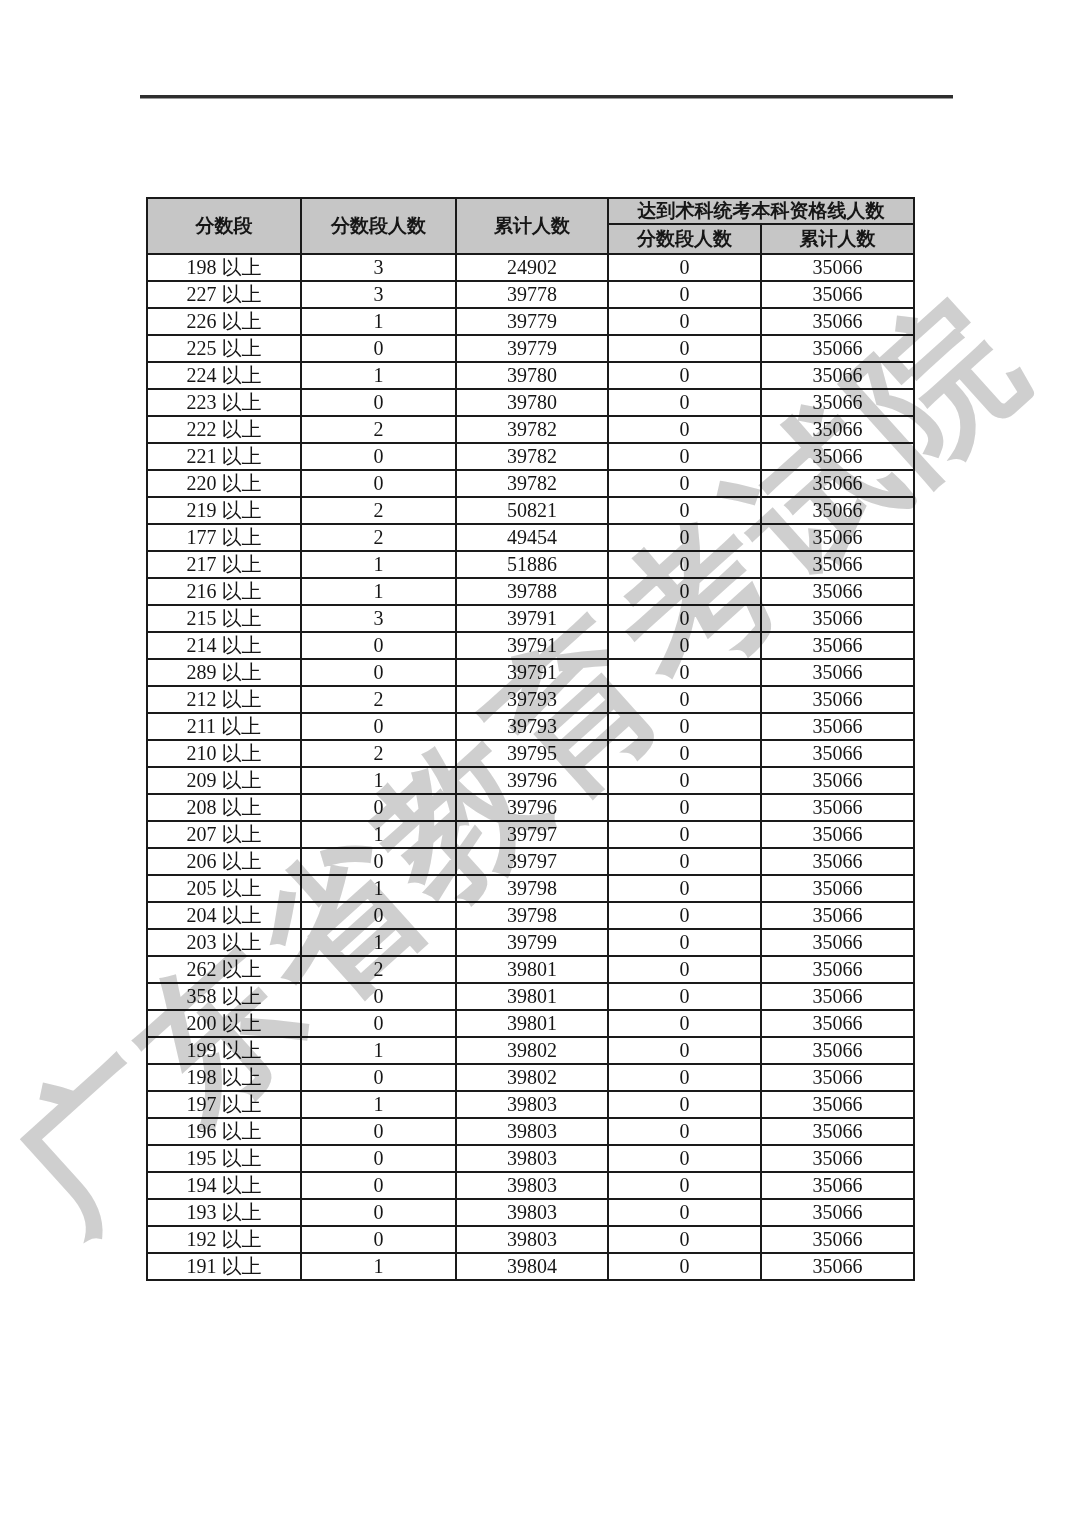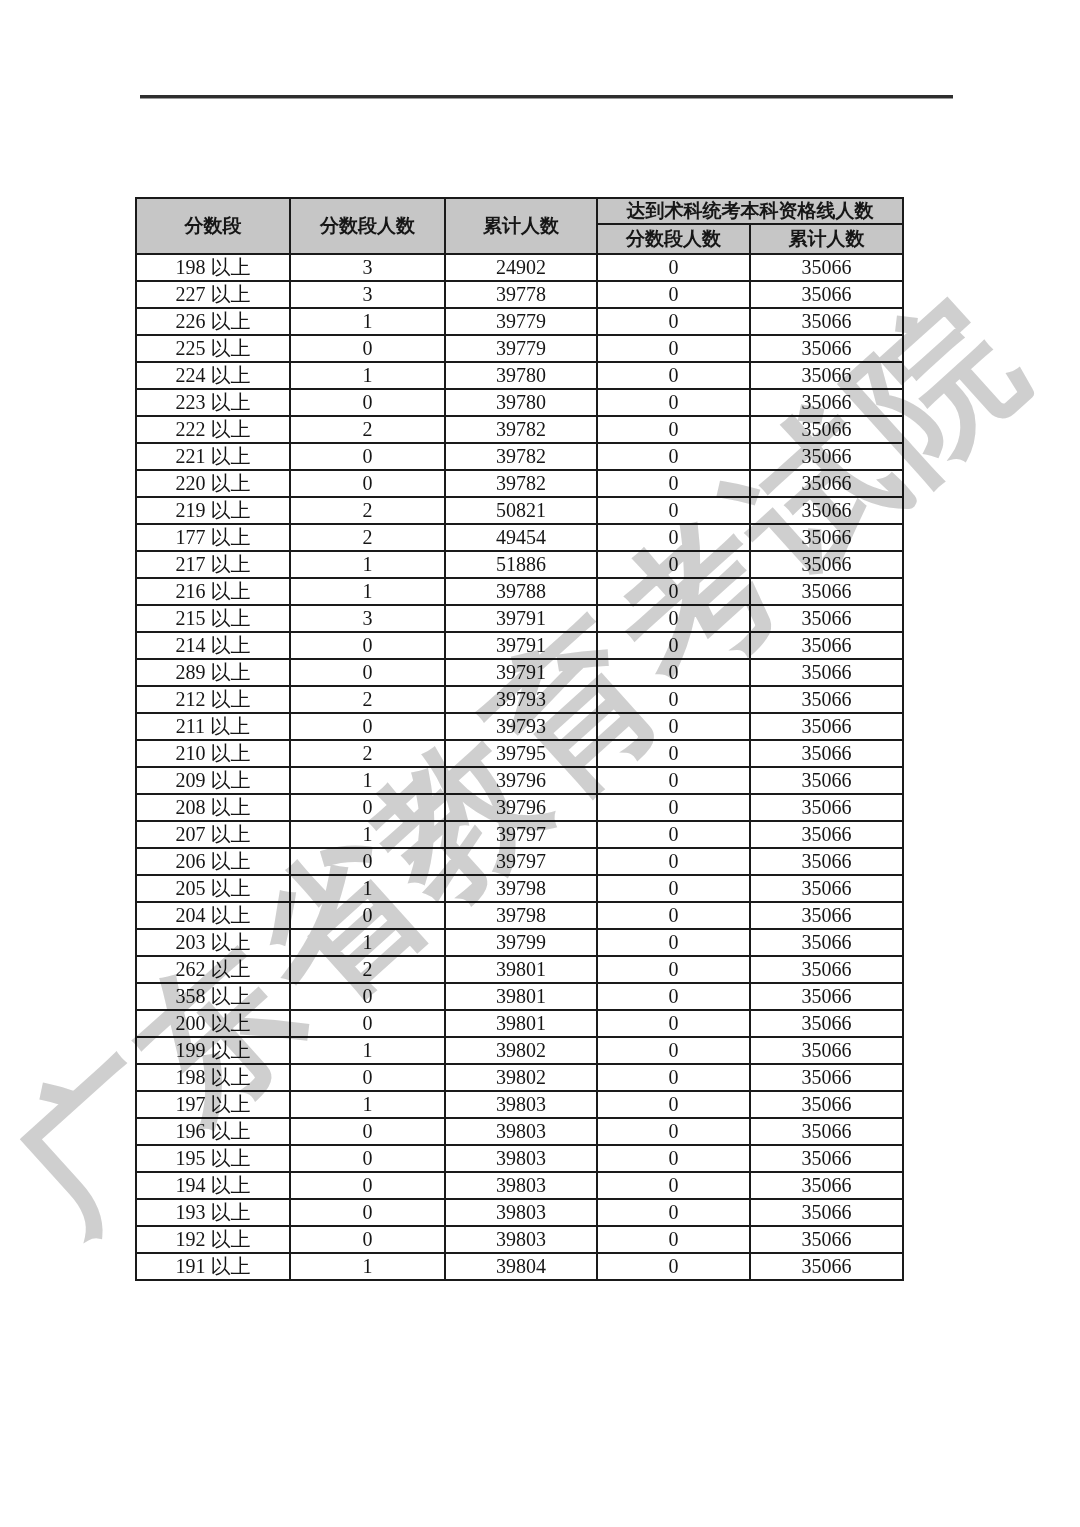--- a/index.html
+++ b/index.html
@@ -22,21 +22,21 @@
   }
   .top-rule{
     position:absolute;
     left:140px;top:95px;
     width:813px;height:4px;
     background:var(--rule-col);
     border-bottom:1px solid #9a9a9a;
   }
   .score-table{
     position:absolute;
-    left:135px;top:197px;
+    left:146px;top:197px;
     width:767px;
     border-collapse:collapse;
     table-layout:fixed;
     font-size:20px;
   }
   .score-table th,
   .score-table td{
     border:2px solid var(--border-col);
     text-align:center;
     vertical-align:middle;

